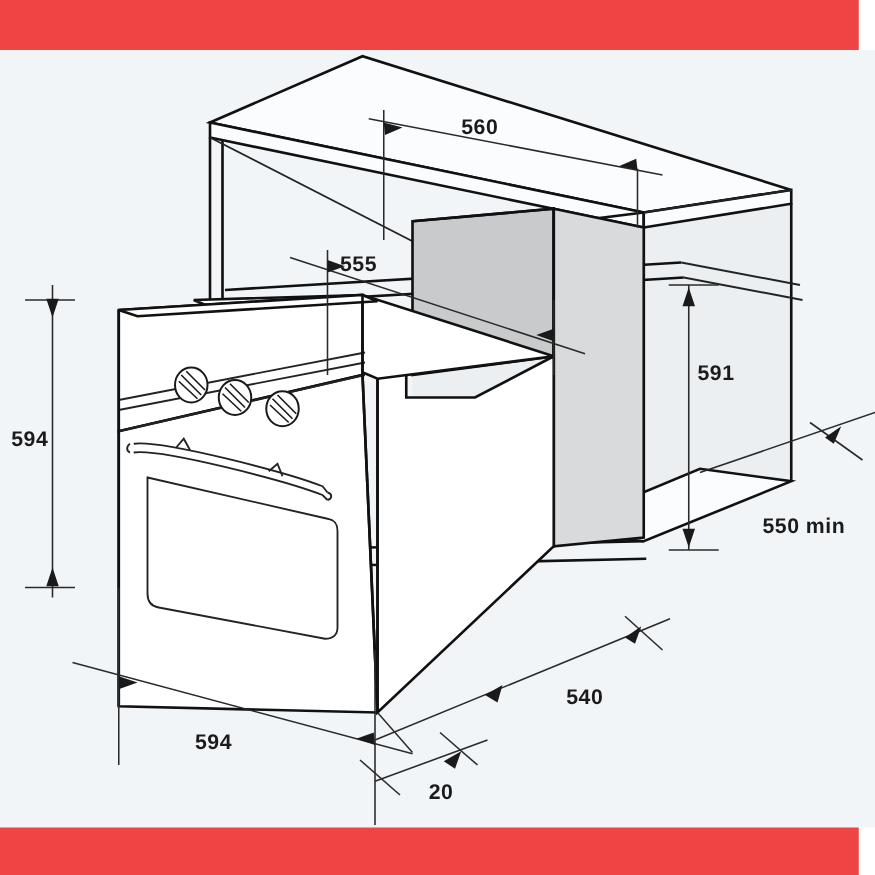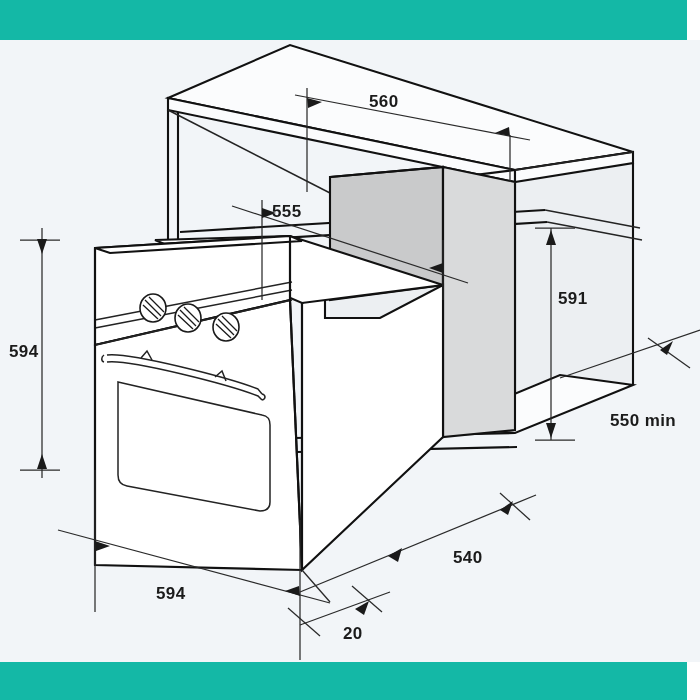--- a/index.html
+++ b/index.html
@@ -10,21 +10,21 @@
   body {
     width: 700px;
     height: 700px;
     font-family: "Liberation Sans", sans-serif;
     overflow: hidden;
   }
   #canvas-wrap {
     position: relative;
     width: 687px;
     height: 700px;
-    background: #14b8a6;
+    background: #ef4444;
   }
   #bg-band {
     position: absolute;
     left: 0;
     top: 40px;
     width: 700px;
     height: 622px;
     background: #f2f5f8;
   }
   #drawing {

